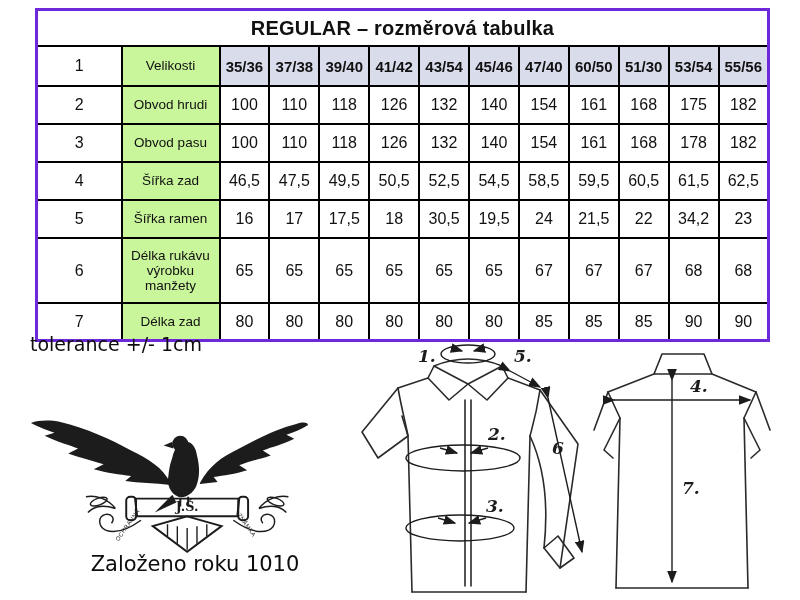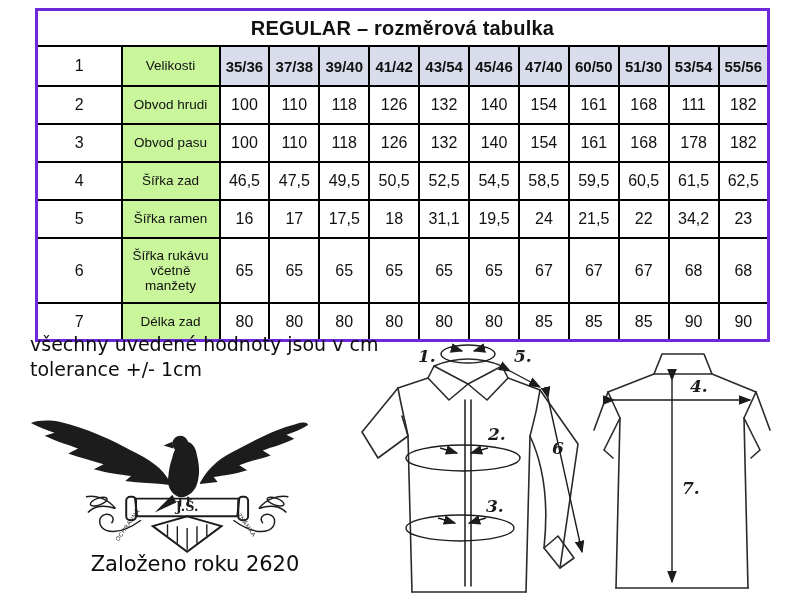--- a/index.html
+++ b/index.html
@@ -109,21 +109,21 @@
         <td class="label-cell">Obvod hrudi</td>
         <td class="value-cell">100</td>
         <td class="value-cell">110</td>
         <td class="value-cell">118</td>
         <td class="value-cell">126</td>
         <td class="value-cell">132</td>
         <td class="value-cell">140</td>
         <td class="value-cell">154</td>
         <td class="value-cell">161</td>
         <td class="value-cell">168</td>
-        <td class="value-cell">111</td>
+        <td class="value-cell">175</td>
         <td class="value-cell">182</td>
       </tr>
       <tr class="data-row">
         <td class="num-cell">3</td>
         <td class="label-cell">Obvod pasu</td>
         <td class="value-cell">100</td>
         <td class="value-cell">110</td>
         <td class="value-cell">118</td>
         <td class="value-cell">126</td>
         <td class="value-cell">132</td>
@@ -149,31 +149,31 @@
         <td class="value-cell">61,5</td>
         <td class="value-cell">62,5</td>
       </tr>
       <tr class="data-row">
         <td class="num-cell">5</td>
         <td class="label-cell">Šířka ramen</td>
         <td class="value-cell">16</td>
         <td class="value-cell">17</td>
         <td class="value-cell">17,5</td>
         <td class="value-cell">18</td>
-        <td class="value-cell">31,1</td>
+        <td class="value-cell">30,5</td>
         <td class="value-cell">19,5</td>
         <td class="value-cell">24</td>
         <td class="value-cell">21,5</td>
         <td class="value-cell">22</td>
         <td class="value-cell">34,2</td>
         <td class="value-cell">23</td>
       </tr>
       <tr class="data-row">
         <td class="num-cell">6</td>
-        <td class="label-cell">Šířka rukávu včetně manžety</td>
+        <td class="label-cell">Délka rukávu výrobku manžety</td>
         <td class="value-cell">65</td>
         <td class="value-cell">65</td>
         <td class="value-cell">65</td>
         <td class="value-cell">65</td>
         <td class="value-cell">65</td>
         <td class="value-cell">65</td>
         <td class="value-cell">67</td>
         <td class="value-cell">67</td>
         <td class="value-cell">67</td>
         <td class="value-cell">68</td>
@@ -191,21 +191,20 @@
         <td class="value-cell">85</td>
         <td class="value-cell">85</td>
         <td class="value-cell">85</td>
         <td class="value-cell">90</td>
         <td class="value-cell">90</td>
       </tr>
     </tbody>
 </table>
 
 <div class="notes">
-  <div>všechny uvedené hodnoty jsou v cm</div>
   <div>tolerance +/- 1cm</div>
 </div>
 
 <svg class="logo-svg" width="285" height="150" viewBox="0 0 290 150" xmlns="http://www.w3.org/2000/svg">
   <g>
 
     <path class="ink" d="M148,80 C140,64 126,56 108,47 C88,36 62,24 36,18 C26,16 14,16 6,19
       C16,24 22,26 30,29 L20,32 C34,39 44,41 54,45 L44,50 C58,55 68,57 80,61 L70,66
       C84,70 96,71 108,73 L102,78 C116,80 132,80 148,82 Z"></path>
 
@@ -238,21 +237,21 @@
     <path d="M92,106 C84,96 72,92 62,94 M92,106 C80,102 70,104 64,110"></path>
     <ellipse cx="75" cy="99" rx="9" ry="3.5" transform="rotate(-20 75 99)"></ellipse>
     <path d="M212,118 C226,128 238,132 248,128 C256,124 256,114 248,112 C242,111 238,116 242,121"></path>
     <path d="M238,106 C246,96 258,92 268,94 M238,106 C250,102 260,104 266,110"></path>
     <ellipse cx="255" cy="99" rx="9" ry="3.5" transform="rotate(20 255 99)"></ellipse>
   </g>
   <text transform="translate(106,124) rotate(-55)" text-anchor="middle" font-family="Liberation Sans, sans-serif" font-size="6" letter-spacing="0.5" fill="#1c1c1c">OCHRANNÁ</text>
   <text transform="translate(224,124) rotate(55)" text-anchor="middle" font-family="Liberation Sans, sans-serif" font-size="6" letter-spacing="0.5" fill="#1c1c1c">ZNÁMKA</text>
 </svg>
 
-<div class="logo-caption">Založeno roku 2620</div>
+<div class="logo-caption">Založeno roku 1010</div>
 
 <svg class="shirt-front-svg" width="240" height="264" viewBox="0 0 240 264" xmlns="http://www.w3.org/2000/svg">
   <defs>
     <marker id="arrF" markerWidth="9" markerHeight="7" refX="8" refY="3.5" orient="auto">
       <path d="M0,0 L9,3.5 L0,7 Z" fill="#1c1c1c"></path>
     </marker>
   </defs>
   <g class="sketch">
     <path d="M86,30 Q120,16 154,30"></path>
     <path d="M86,30 L120,48 L101,64 L80,42 Z"></path>

